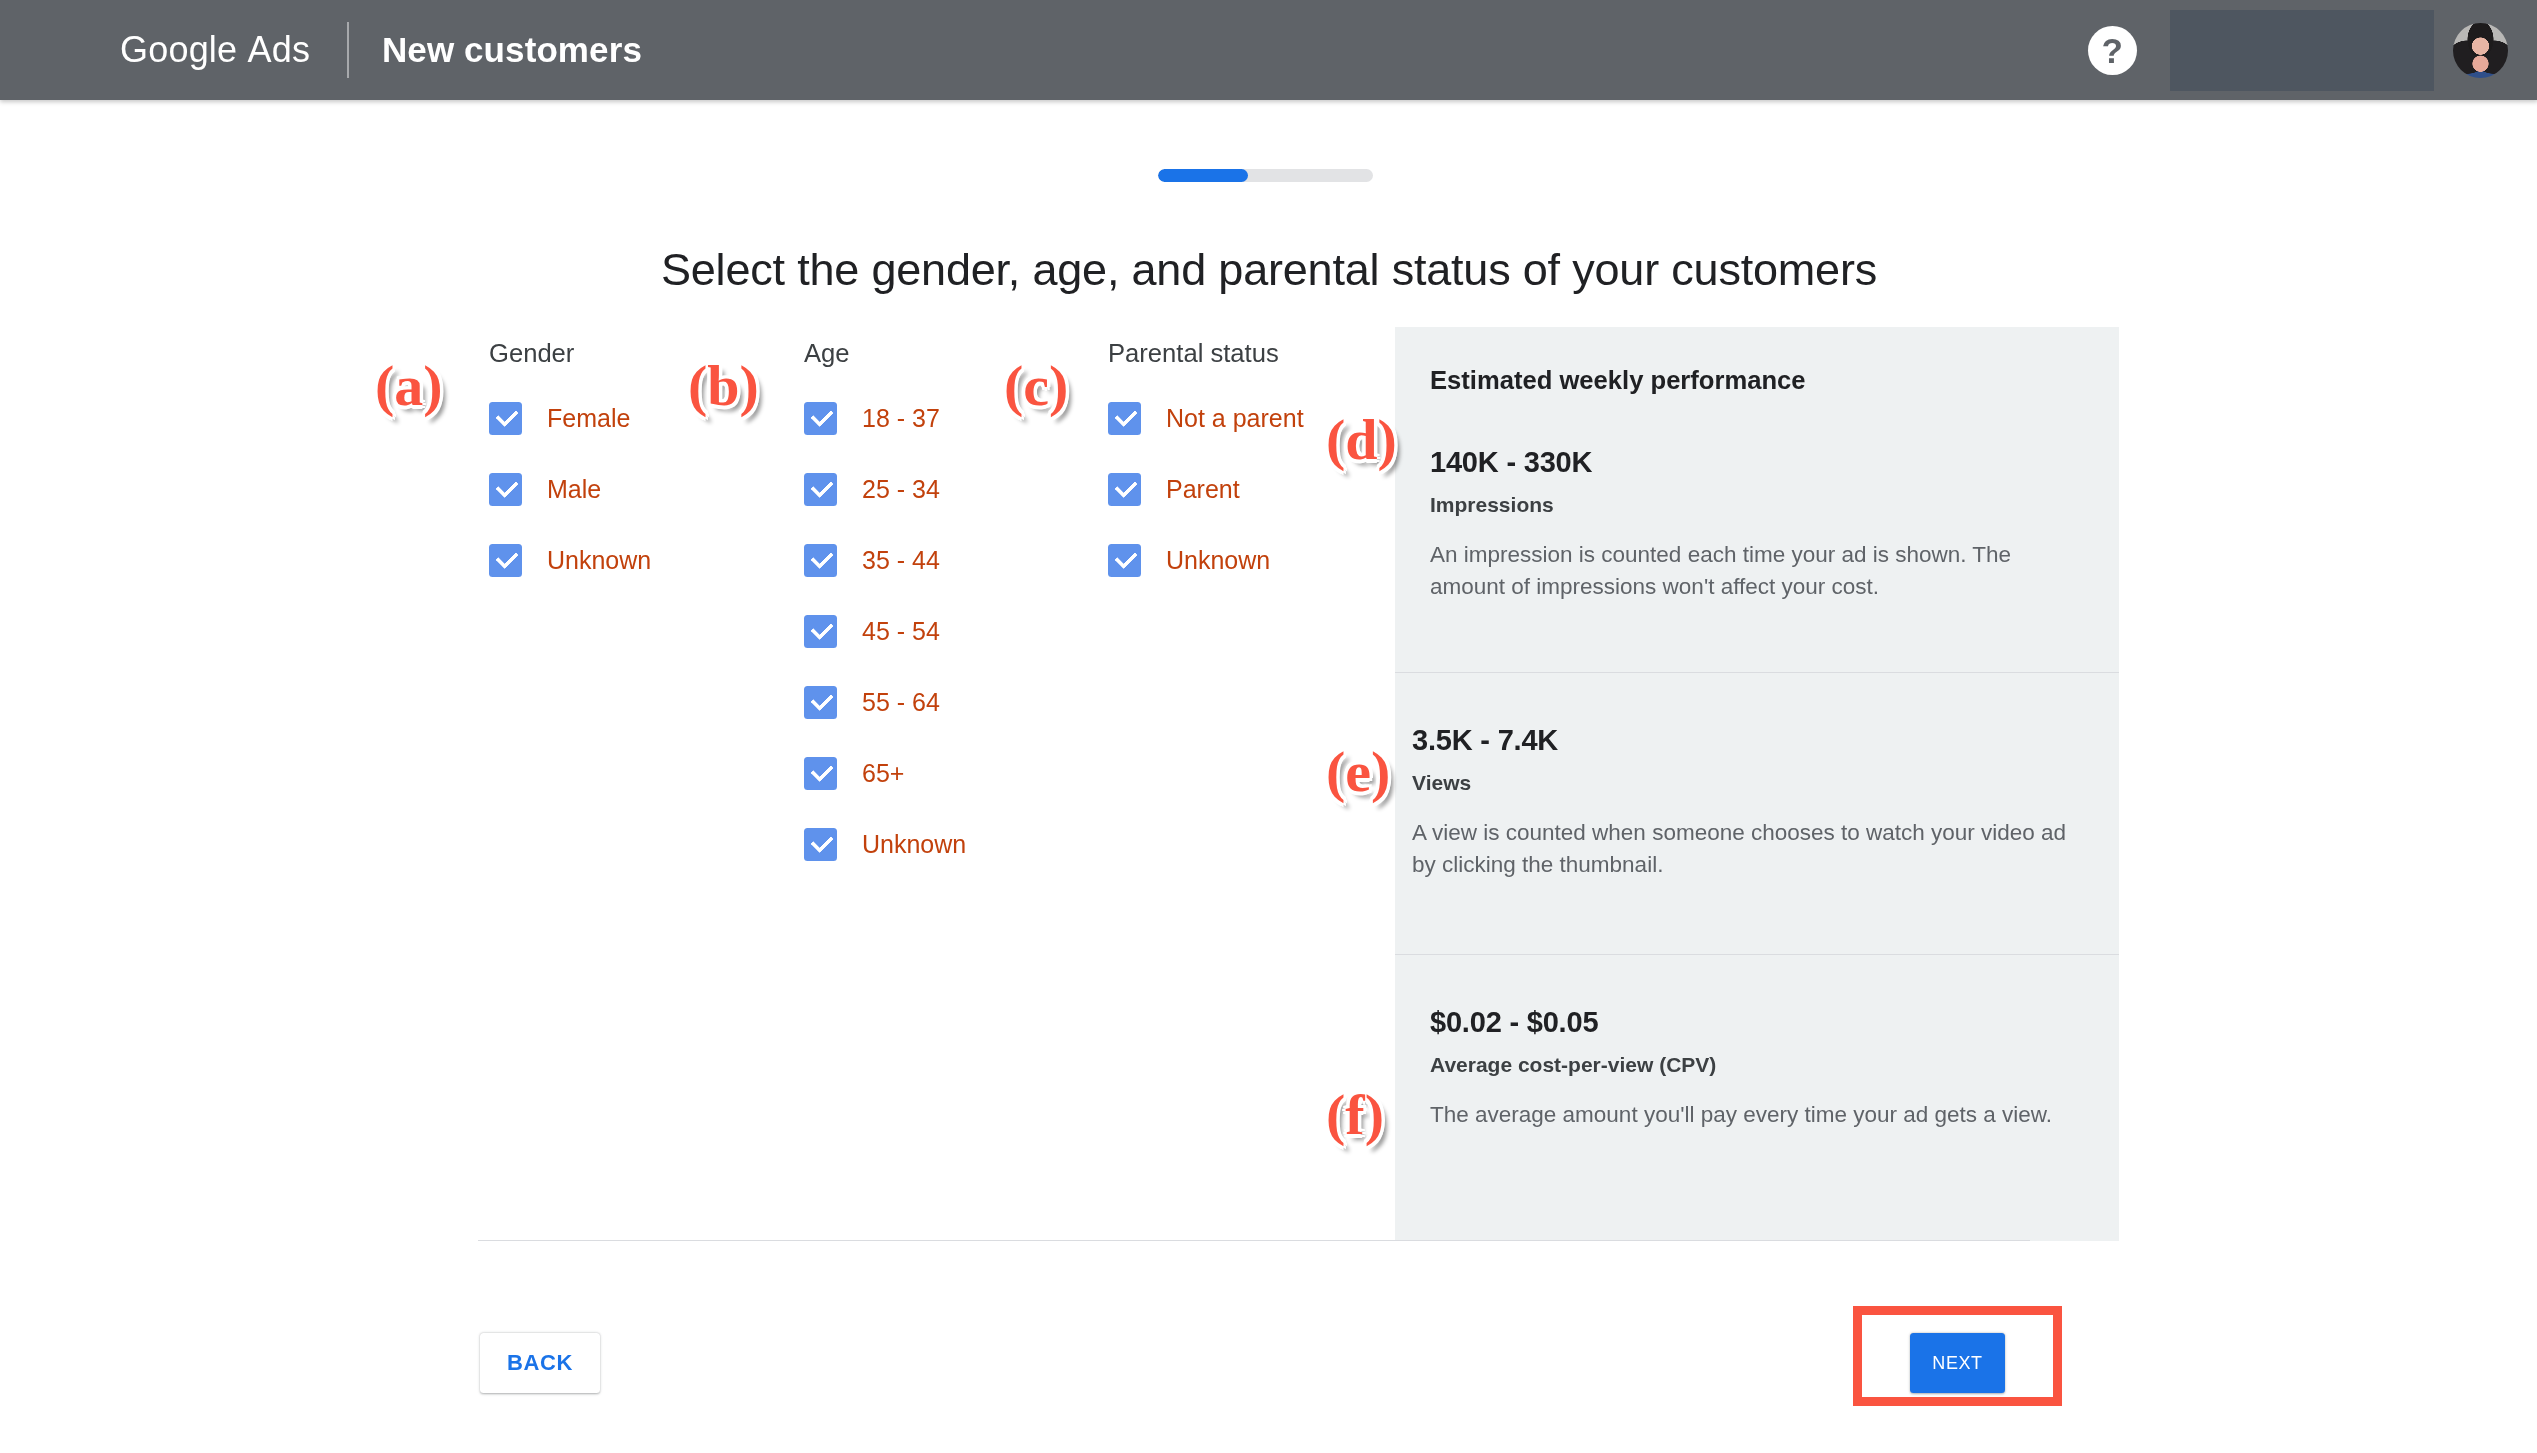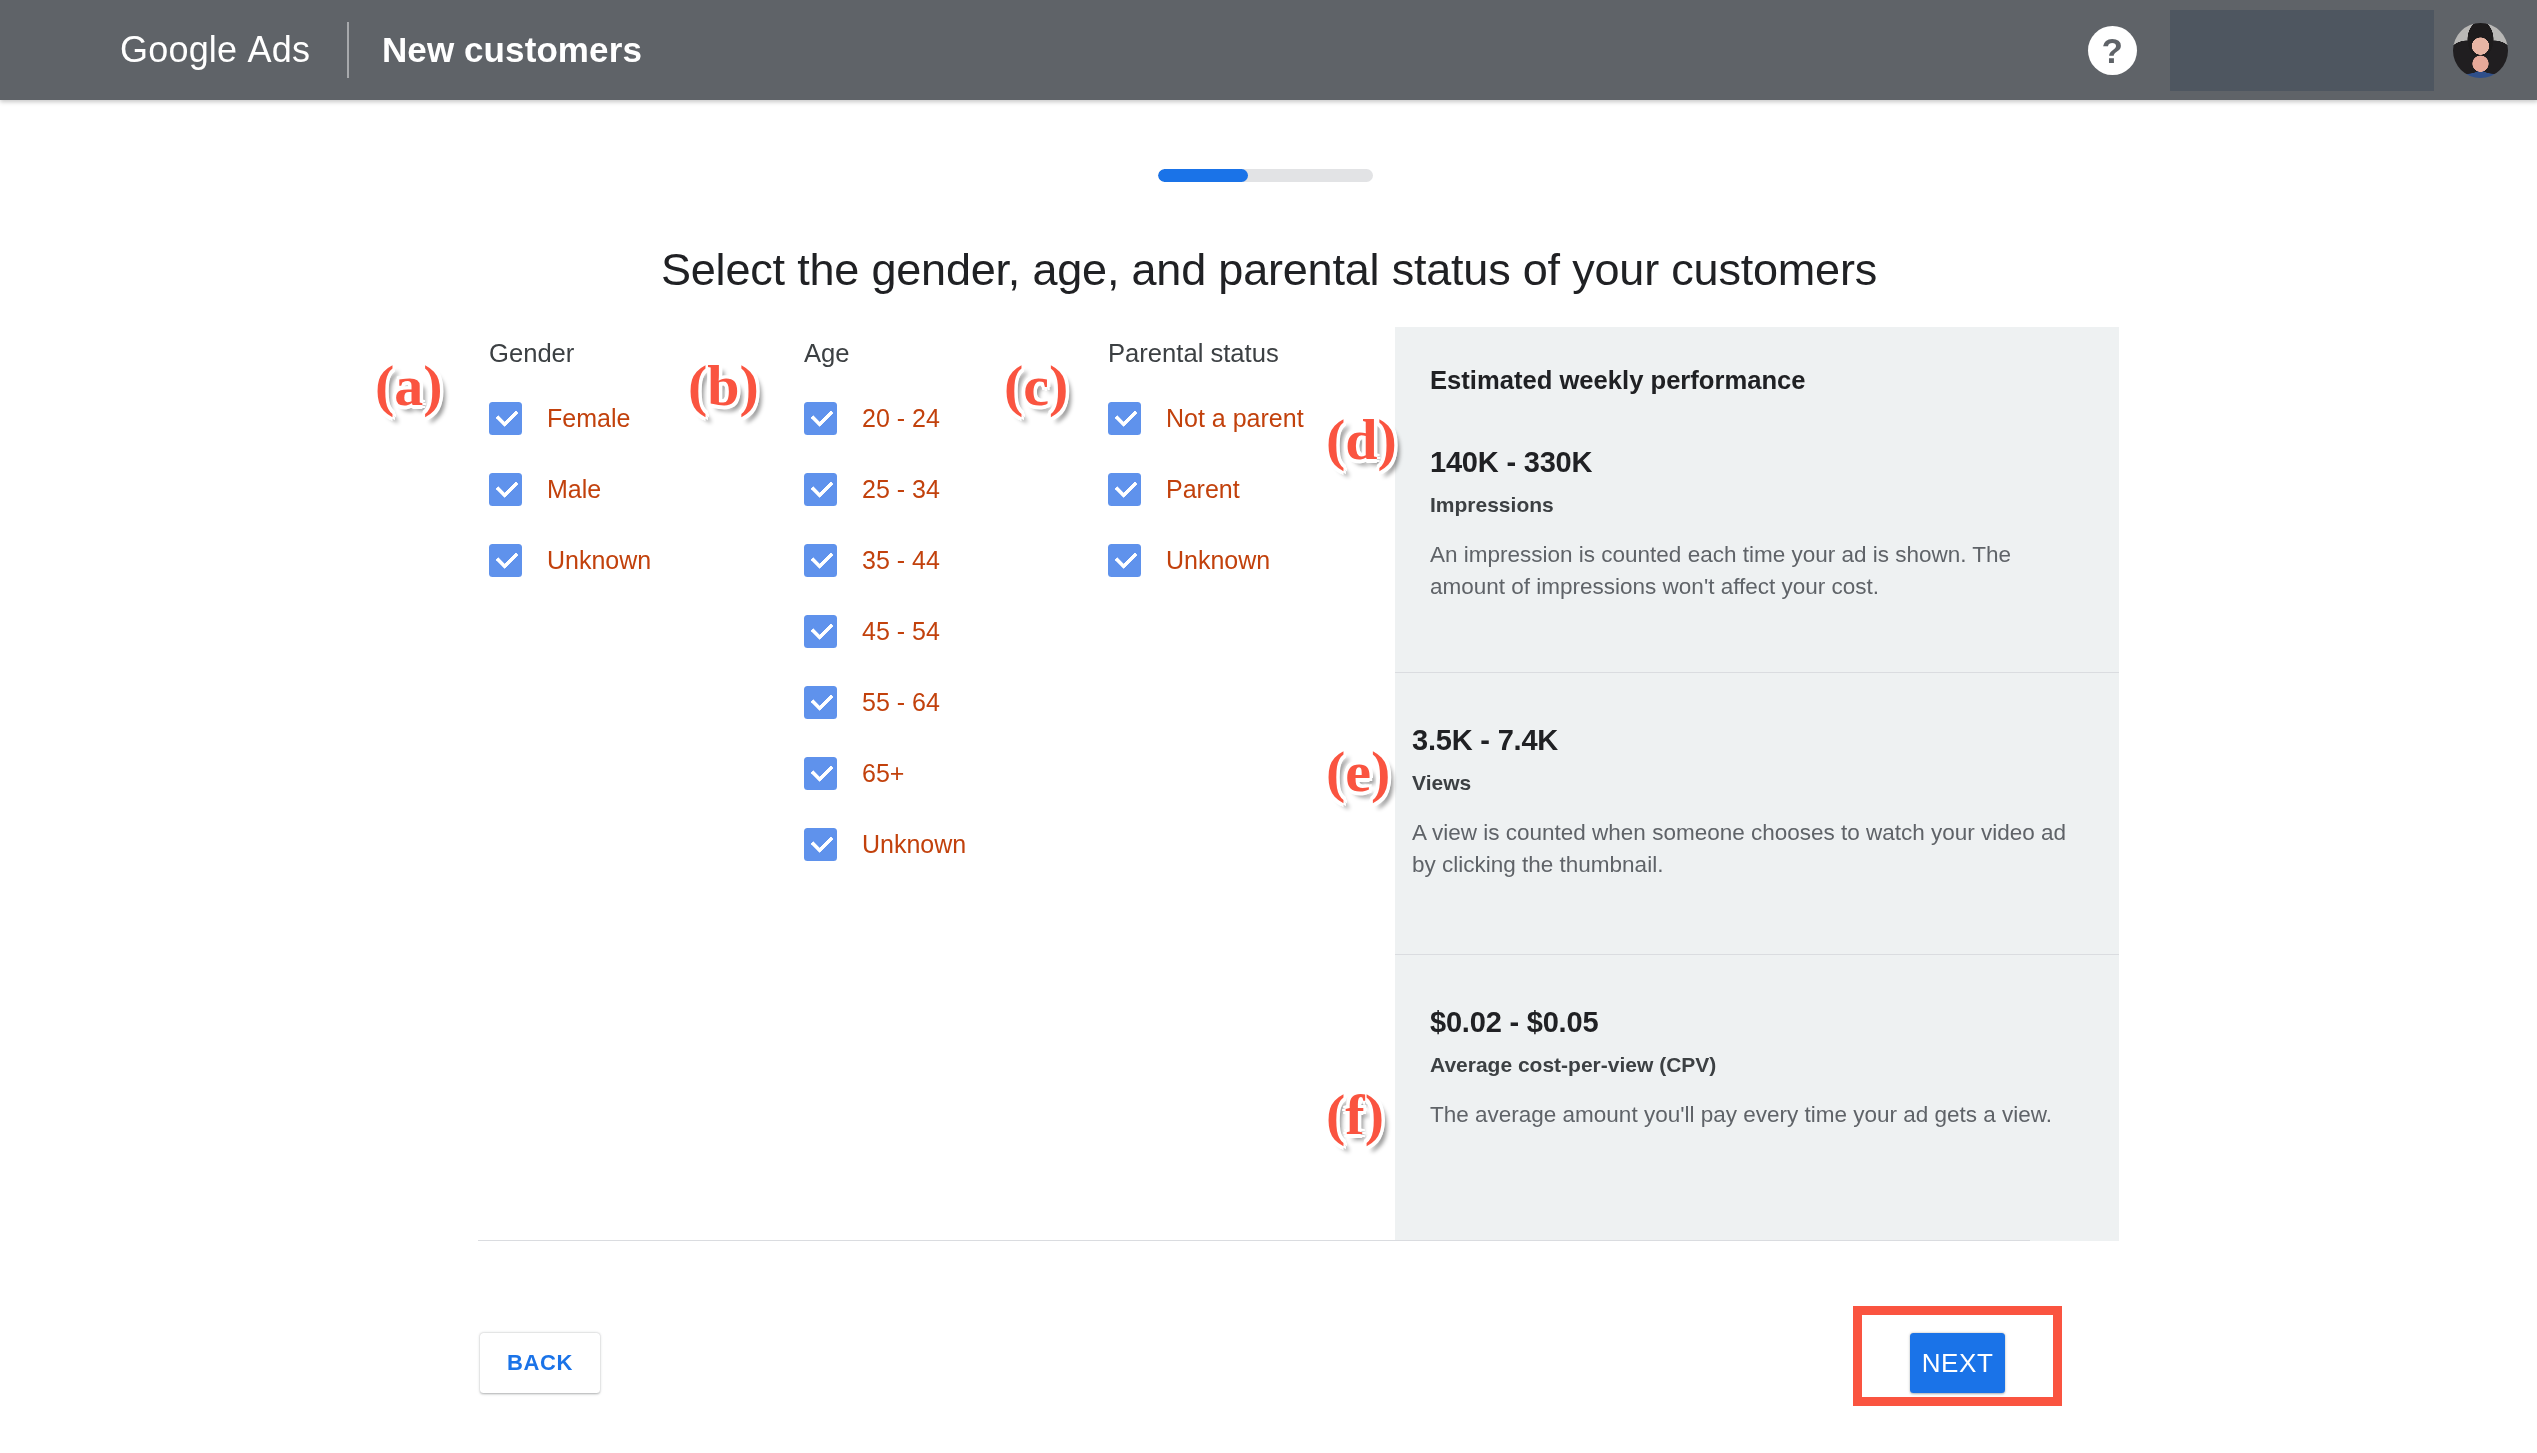--- a/index.html
+++ b/index.html
@@ -153,21 +153,21 @@
     position: absolute; left: 1853px; top: 1306px;
     width: 209px; height: 100px;
     border: 9.7px solid #fa5440;
     background: #ffffff;
   }
   .btn-next {
     position: absolute; left: 1910px; top: 1333px;
     width: 95px; height: 60px;
     background: #1a73e8; border: none; border-radius: 3.5px;
     box-shadow: 0 0.9px 2.6px rgba(60,64,67,.30), 0 0.9px 1.8px rgba(60,64,67,.15);
-    color: #ffffff; font-size: 26px; font-weight: 400; letter-spacing: 0.6px;
+    color: #ffffff; font-size: 18px; font-weight: 400; letter-spacing: 0.6px;
     font-family: "Liberation Sans", sans-serif;
     cursor: pointer;
   }
 
   
   .marker {
     position: absolute;
     color: #fa5440;
     font-size: 58px;
     font-weight: 700;
@@ -222,21 +222,21 @@
         <span class="opt-label">Unknown</span>
       </div>
     </div>
   </div>
 
   <div class="col" style="left:804px; top:339px;">
     <div class="col-head">Age</div>
     <div class="opt-list">
       <div class="opt">
         <span class="cbx"></span>
-        <span class="opt-label">20 - 24</span>
+        <span class="opt-label">18 - 37</span>
       </div>
       <div class="opt">
         <span class="cbx"></span>
         <span class="opt-label">25 - 34</span>
       </div>
       <div class="opt">
         <span class="cbx"></span>
         <span class="opt-label">35 - 44</span>
       </div>
       <div class="opt">

